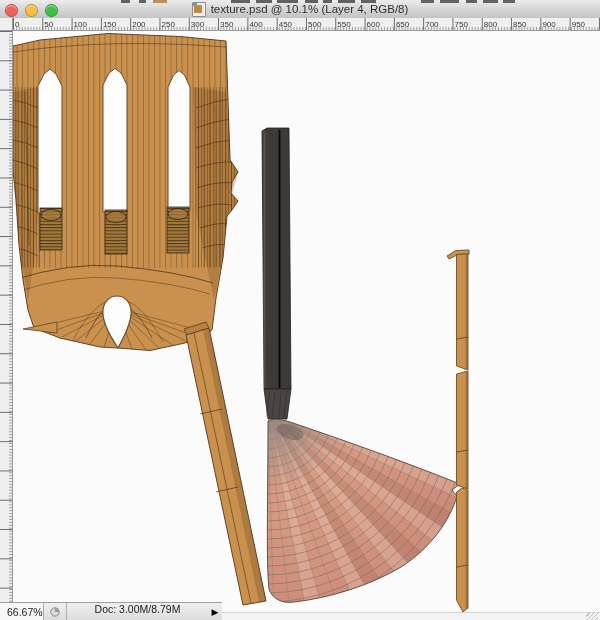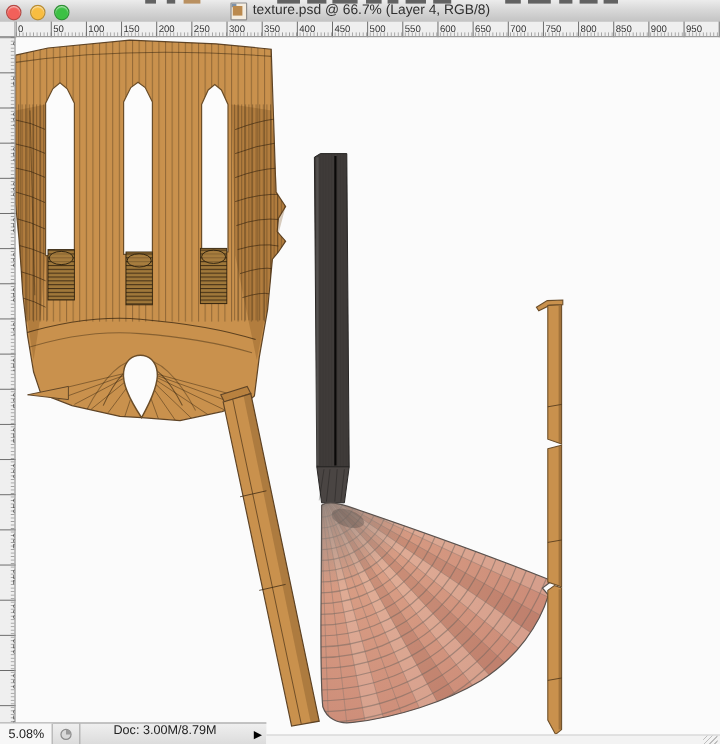--- a/index.html
+++ b/index.html
@@ -82,21 +82,21 @@
 <body>
 
 <div class="title-bar">
   <div class="traffic-lights">
     <span class="tl" style="background: rgb(242, 96, 90);"></span>
     <span class="tl" style="background: rgb(248, 189, 65);"></span>
     <span class="tl" style="background: rgb(60, 193, 68);"></span>
   </div>
   <div class="title-wrap">
     <span class="doc-icon"></span>
-    <span class="title-text">texture.psd @ 66.7% (Layer 4, RGB/8)</span>
+    <span class="title-text">texture.psd @ 10.1% (Layer 4, RGB/8)</span>
   </div>
 
   <span class="frag" style="left:121px;width:9px;"></span>
   <span class="frag" style="left:139px;width:7px;"></span>
   <span class="frag tan" style="left:153px;width:14px;"></span>
   <span class="frag" style="left:231px;width:19px;"></span>
   <span class="frag" style="left:256px;width:16px;"></span>
   <span class="frag" style="left:277px;width:21px;"></span>
   <span class="frag" style="left:305px;width:13px;"></span>
   <span class="frag" style="left:323px;width:9px;"></span>
@@ -375,21 +375,21 @@
     <g stroke="rgba(90,60,25,0.35)" stroke-width="2">
       <path d="M466.5,255 L466.5,369"></path>
       <path d="M466.5,372 L466.5,488"></path>
       <path d="M466.5,491 L466.5,608"></path>
     </g>
   </g>
 </svg>
 
 <div class="status-bar">
   <div class="zoom-field">
-    <span>5.08%</span>
+    <span>66.67%</span>
   </div>
   <div class="status-icon-cell">
     <svg width="12" height="12" viewBox="0 0 12 12">
       <circle cx="6" cy="6" r="4.2" fill="#d9d9d9" stroke="#8a8a8a" stroke-width="1"></circle>
       <path d="M6,2 A4,4 0 0 1 10,6 L6,6 Z" fill="#9a9a9a"></path>
     </svg>
   </div>
   <div class="doc-info">
     <span>Doc: 3.00M/8.79M</span>
   </div>

